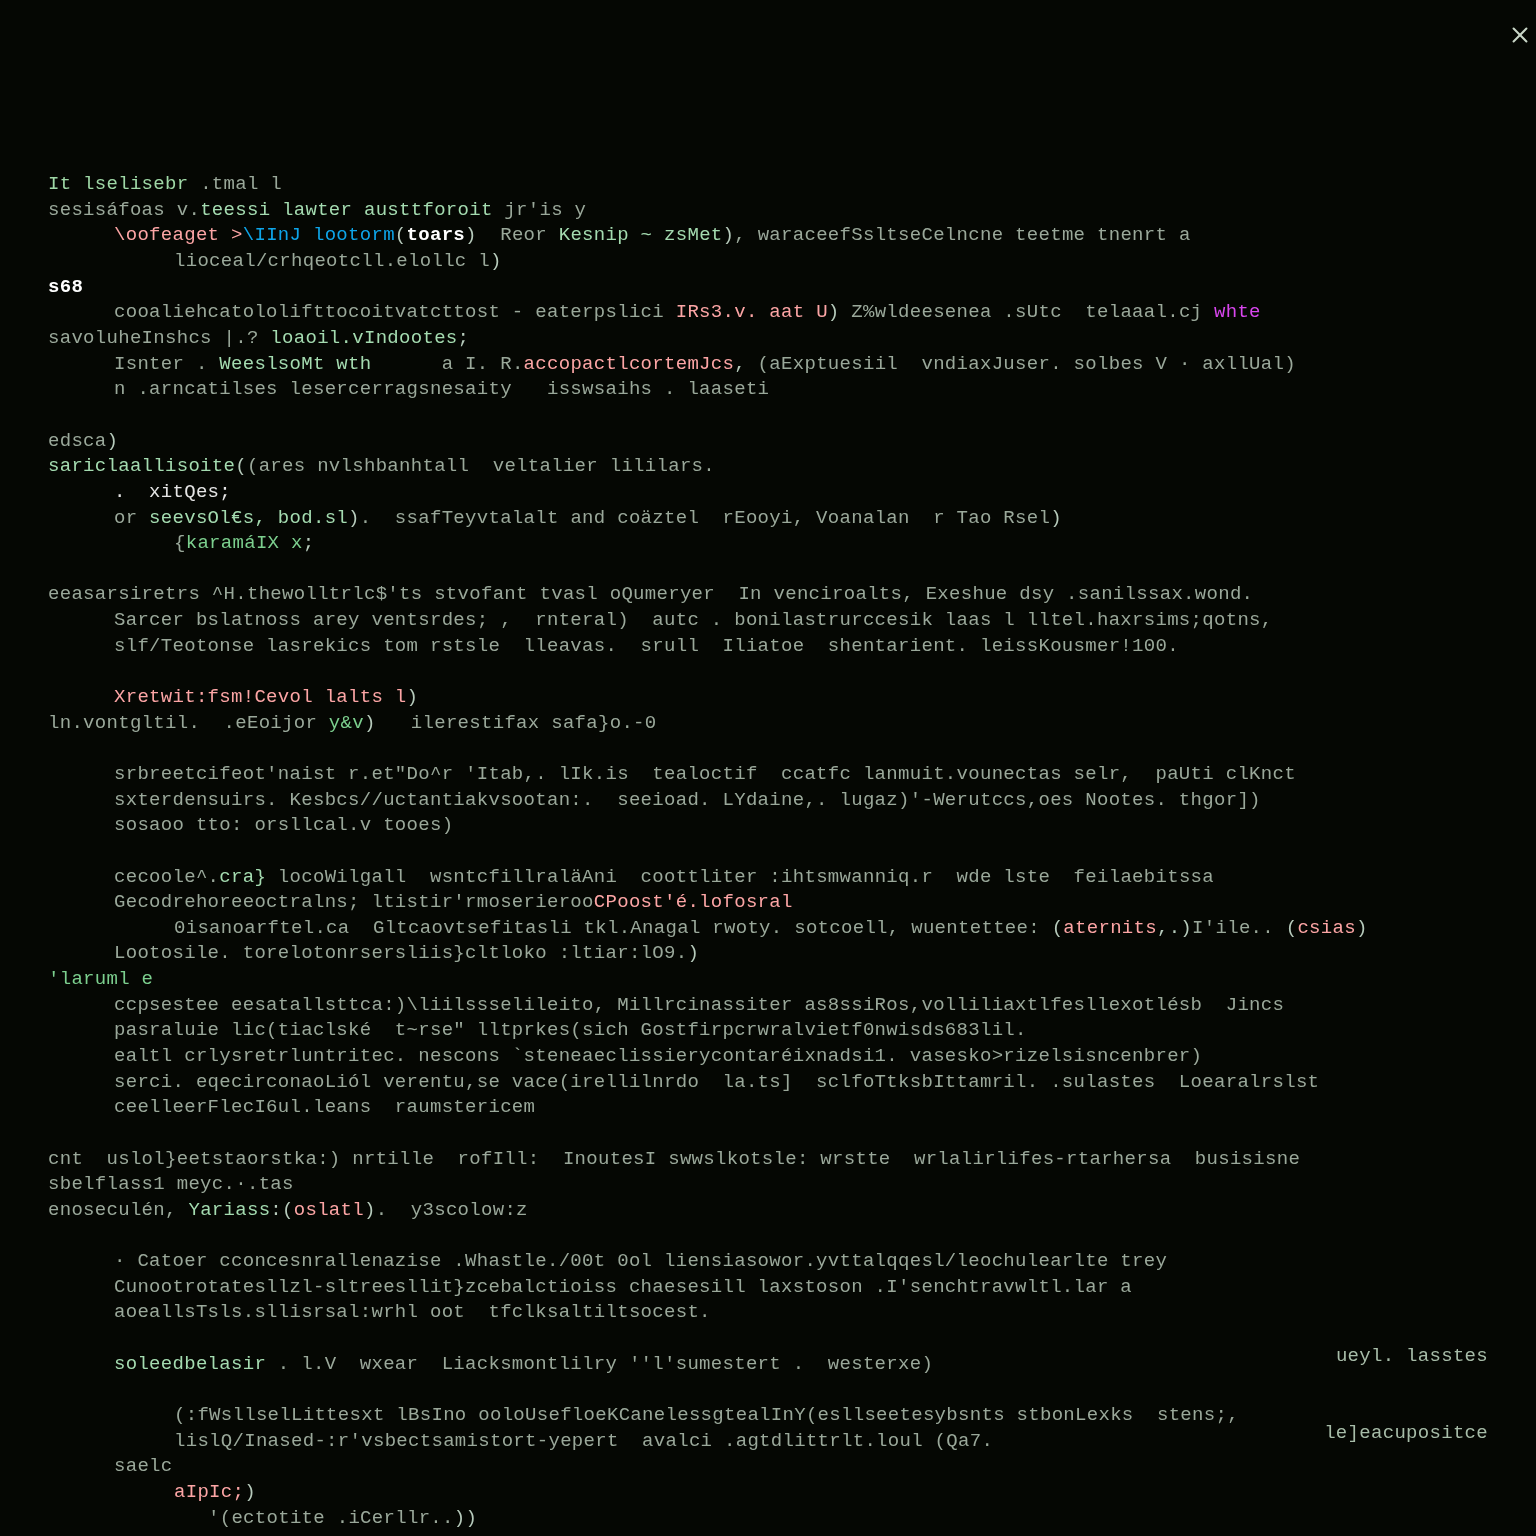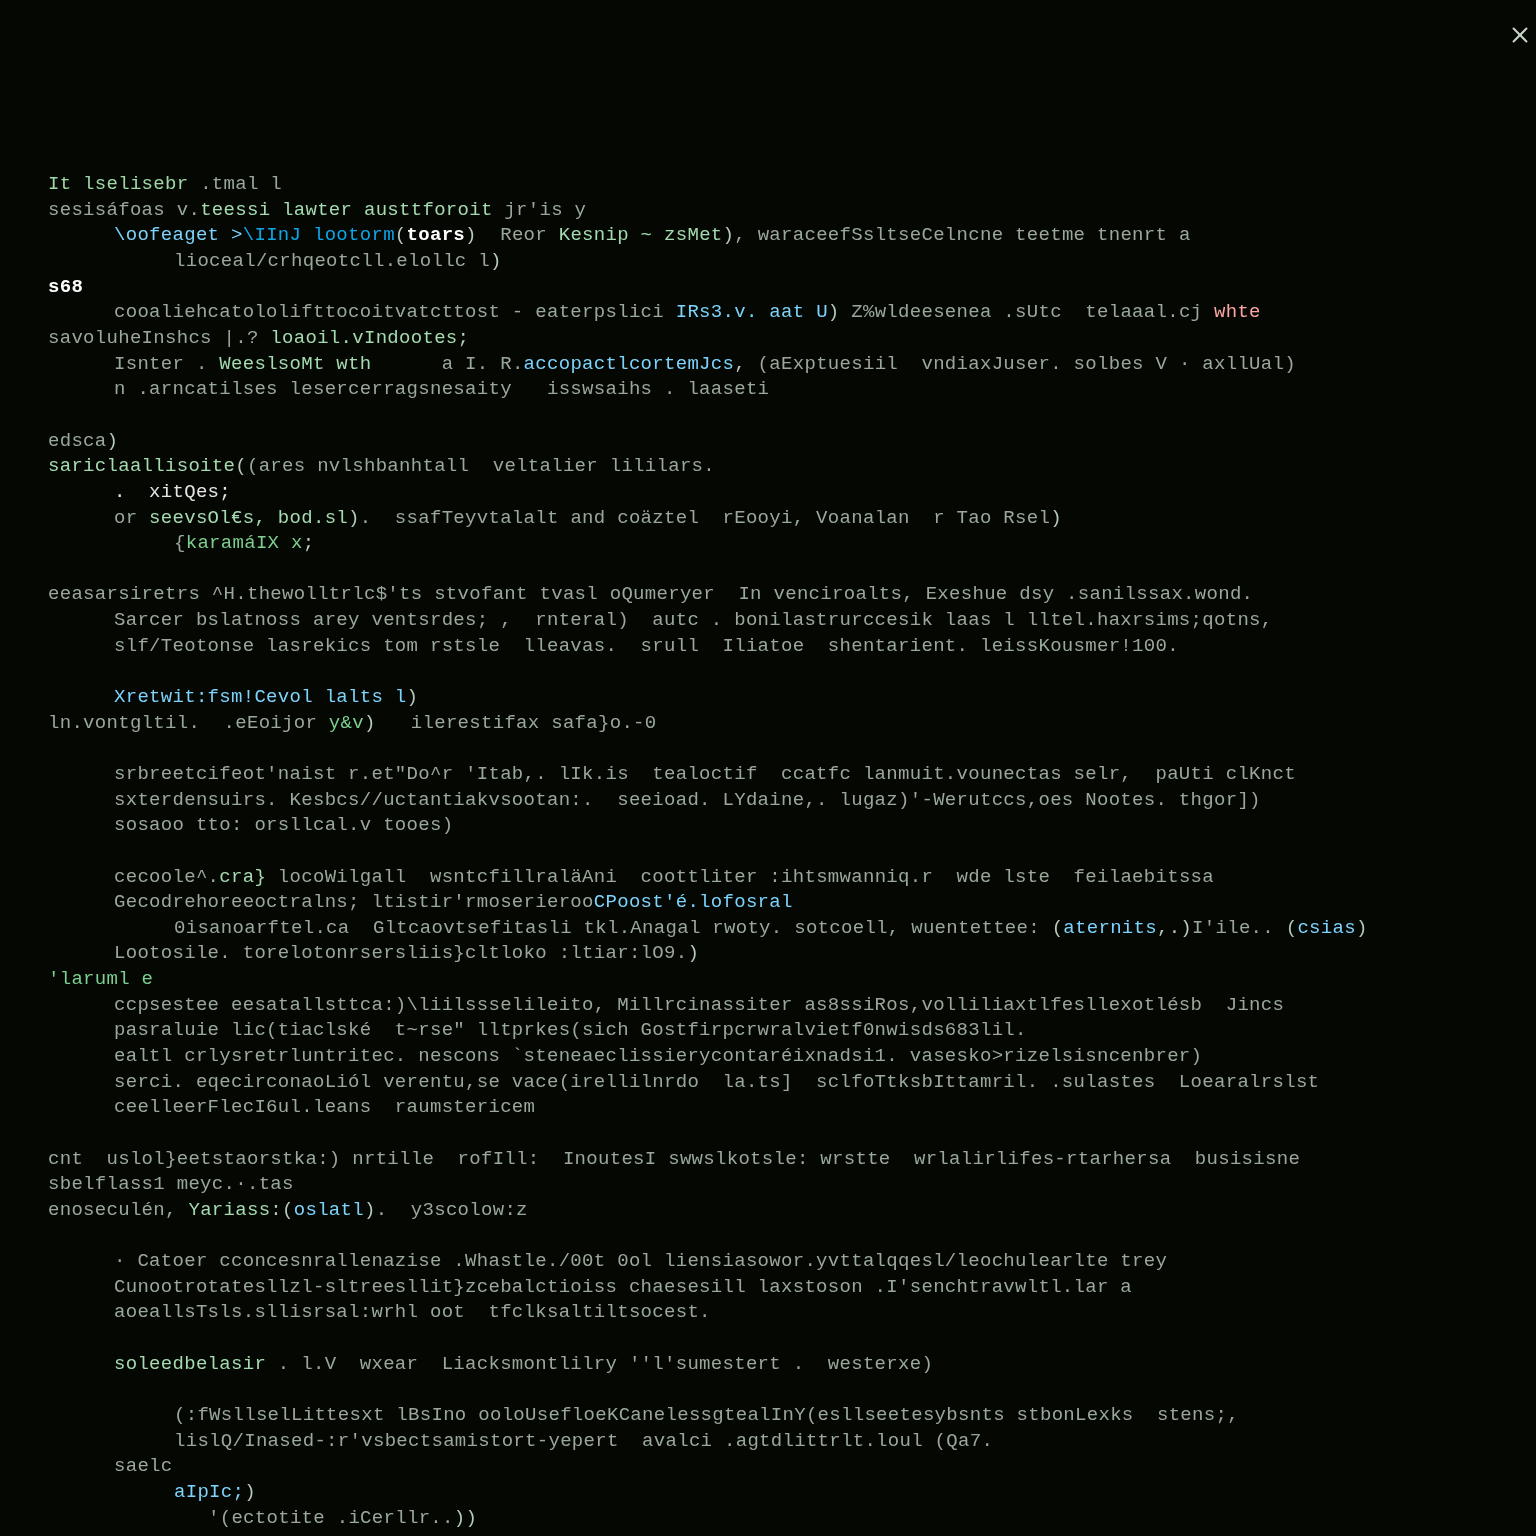--- a/index.html
+++ b/index.html
@@ -22,27 +22,27 @@
     width: 100%;
     height: 100%;
     white-space: pre;
   }
   .line { display: block; min-height: 1.35em; }
   .indent1 { padding-left: 66px; }
   .indent2 { padding-left: 126px; }
   .indent3 { padding-left: 160px; }
   .dim   { color: #9aa89a; }
   .kw    { color: #9fd8a6; margin-top: 9px; }
-  .type  { color: #7dd3fc; text-align: center; }
+  .type  { color: #fca5a5; text-align: center; }
   .fn    { color: #a4dbb0; margin-top: 28px; }
   .str   { color: #7ccf8e; margin-top: 20px; }
   .num   { color: #ffffff; font-weight: bold; }
   .cmt   { color: #e5e5e5; }
   .bracket { color: #b6cabb; }
-  .err   { color: #fca5a5; }
+  .err   { color: #d946ef; }
   .hi    { color: #0ea5e9; }
 
   .close-btn {
     position: absolute;
     top: 22px;
     right: 34px;
     width: 34px;
     height: 34px;
     color: #c9d6c7;
     display: flex;
@@ -70,14 +70,18 @@
     <span>
       <svg viewBox="0 0 24 24" fill="none" stroke="currentColor" stroke-width="2.2" stroke-linecap="round">
         <line x1="5" y1="5" x2="19" y2="19"></line>
         <line x1="19" y1="5" x2="5" y2="19"></line>
       </svg>
     </span>
   </div>
 
   <div id="code"><div class="line "><span class="kw">It lselisebr</span><span class="dim"> .tmal l</span></div><div class="line "><span class="dim">sesisáfoas v.</span><span class="fn">teessi lawter austtforoit</span><span class="dim"> jr'is y</span></div><div class="line indent1"><span class="type">\oofeaget &gt;</span><span class="hi">\IInJ lootorm</span><span class="bracket">(</span><span class="num">toars</span><span class="bracket">)</span><span class="dim">  Reor </span><span class="fn">Kesnip ~ zsMet</span><span class="bracket">)</span><span class="dim">, waraceefSsltseCelncne teetme tnenrt a</span></div><div class="line indent2"><span class="dim">lioceal/crhqeotcll.elollc l</span><span class="bracket">)</span></div><div class="line "><span class="num">s68</span></div><div class="line indent1"><span class="dim">cooaliehcatololifttocoitvatcttost - eaterpslici </span><span class="type">IRs3.v. aat U</span><span class="bracket">)</span><span class="dim"> Z%wldeesenea .sUtc  telaaal.cj </span><span class="err">whte</span></div><div class="line "><span class="dim">savoluheInshcs |.? </span><span class="fn">loaoil.vIndootes</span><span class="bracket">;</span></div><div class="line indent1"><span class="dim">Isnter . </span><span class="fn">WeeslsoMt wth</span><span class="dim">      a I. R.</span><span class="type">accopactlcortemJcs</span><span class="bracket">,</span><span class="dim"> (aExptuesiil  vndiaxJuser. solbes V · axllUal)</span></div><div class="line indent1"><span class="dim">n .arncatilses lesercerragsnesaity   isswsaihs . laaseti</span></div><div class="line ">&nbsp;</div><div class="line "><span class="dim">edsca</span><span class="bracket">)</span></div><div class="line "><span class="fn">sariclaallisoite</span><span class="bracket">(</span><span class="dim">(ares nvlshbanhtall  veltalier lililars.</span></div><div class="line indent1"><span class="cmt">.  xitQes;</span></div><div class="line indent1"><span class="dim">or </span><span class="fn">seevsOl€s, bod.sl</span><span class="bracket">)</span><span class="dim">.  ssafTeyvtalalt and coäztel  rEooyi, Voanalan  r Tao Rsel</span><span class="bracket">)</span></div><div class="line indent2"><span class="dim">{</span><span class="str">karamáIX x</span><span class="bracket">;</span></div><div class="line ">&nbsp;</div><div class="line "><span class="dim">eeasarsiretrs ^H.thewolltrlc$'ts stvofant tvasl oQumeryer  In venciroalts, Exeshue dsy .sanilssax.wond.</span></div><div class="line indent1"><span class="dim">Sarcer bslatnoss arey ventsrdes; ,  rnteral)  autc . bonilastrurccesik laas l lltel.haxrsims;qotns,</span></div><div class="line indent1"><span class="dim">slf/Teotonse lasrekics tom rstsle  lleavas.  srull  Iliatoe  shentarient. leissKousmer!100.</span></div><div class="line ">&nbsp;</div><div class="line indent1"><span class="type">Xretwit:fsm!Cevol lalts l</span><span class="bracket">)</span></div><div class="line "><span class="dim">ln.vontgltil.  .eEoijor </span><span class="str">y&amp;v</span><span class="bracket">)</span><span class="dim">   ilerestifax safa}o.-0</span></div><div class="line ">&nbsp;</div><div class="line indent1"><span class="dim">srbreetcifeot'naist r.et"Do^r 'Itab,. lIk.is  tealoctif  ccatfc lanmuit.vounectas selr,  paUti clKnct</span></div><div class="line indent1"><span class="dim">sxterdensuirs. Kesbcs//uctantiakvsootan:.  seeioad. LYdaine,. lugaz)'-Werutccs,oes Nootes. thgor])</span></div><div class="line indent1"><span class="dim">sosaoo tto: orsllcal.v tooes)</span></div><div class="line ">&nbsp;</div><div class="line indent1"><span class="dim">cecoole^.</span><span class="fn">cra}</span><span class="dim"> locoWilgall  wsntcfillraläAni  coottliter :ihtsmwanniq.r  wde lste  feilaebitssa</span></div><div class="line indent1"><span class="dim">Gecodrehoreeoctralns; ltistir'rmoserieroo</span><span class="type">CPoost'é.lofosral</span></div><div class="line indent2"><span class="dim">0isanoarftel.ca  Gltcaovtsefitasli tkl.Anagal rwoty. sotcoell, wuentettee: </span><span class="bracket">(</span><span class="type">aternits</span><span class="bracket">,.)</span><span class="dim">I'ile.. </span><span class="bracket">(</span><span class="type">csias</span><span class="bracket">)</span></div><div class="line indent1"><span class="dim">Lootosile. torelotonrsersliis}cltloko :ltiar:lO9.</span><span class="bracket">)</span></div><div class="line "><span class="str">'laruml e</span></div><div class="line indent1"><span class="dim">ccpsestee eesatallsttca:)\liilssselileito, Millrcinassiter as8ssiRos,volliliaxtlfesllexotlésb  Jincs</span></div><div class="line indent1"><span class="dim">pasraluie lic(tiaclské  t~rse" lltprkes(sich Gostfirpcrwralvietf0nwisds683lil.</span></div><div class="line indent1"><span class="dim">ealtl crlysretrluntritec. nescons `steneaeclissierycontaréixnadsi1. vasesko&gt;rizelsisncenbrer)</span></div><div class="line indent1"><span class="dim">serci. eqecirconaoLiól verentu,se vace(irellilnrdo  la.ts]  sclfoTtksbIttamril. .sulastes  Loearalrslst</span></div><div class="line indent1"><span class="dim">ceelleerFlecI6ul.leans  raumstericem</span></div><div class="line ">&nbsp;</div><div class="line "><span class="dim">cnt  uslol}eetstaorstka:) nrtille  rofIll:  InoutesI swwslkotsle: wrstte  wrlalirlifes-rtarhersa  busisisne</span></div><div class="line "><span class="dim">sbelflass1 meyc.·.tas</span></div><div class="line "><span class="dim">enoseculén, </span><span class="fn">Yariass</span><span class="bracket">:(</span><span class="type">oslatl</span><span class="bracket">)</span><span class="dim">.  y3scolow:z</span></div><div class="line ">&nbsp;</div><div class="line indent1"><span class="dim">· Catoer cconcesnrallenazise .Whastle./00t 0ol liensiasowor.yvttalqqesl/leochulearlte trey</span></div><div class="line indent1"><span class="dim">Cunootrotatesllzl-sltreesllit}zcebalctioiss chaesesill laxstoson .I'senchtravwltl.lar a</span></div><div class="line indent1"><span class="dim">aoeallsTsls.sllisrsal:wrhl oot  tfclksaltiltsocest.</span></div><div class="line ">&nbsp;</div><div class="line indent1"><span class="fn">soleedbelasir</span><span class="dim"> . l.V  wxear  Liacksmontlilry ''l'sumestert .  westerxe)</span></div><div class="line ">&nbsp;</div><div class="line indent2"><span class="dim">(:fWsllselLittesxt lBsIno ooloUsefloeKCanelessgtealInY(esllseetesybsnts stbonLexks  stens;,</span></div><div class="line indent2"><span class="dim">lislQ/Inased-:r'vsbectsamistort-yepert  avalci .agtdlittrlt.loul (Qa7.</span></div><div class="line indent1"><span class="dim">saelc</span></div><div class="line indent2"><span class="type">aIpIc;</span><span class="bracket">)</span></div><div class="line indent3"><span class="dim">'(ectotite .iCerllr..</span><span class="bracket">))</span></div></div>
 
+  <div class="footer-labels">
+    <span>ueyl. lasstes</span>
+    <span>le]eacupositce</span>
+  </div>
 
 </div>
 
 </body></html>

